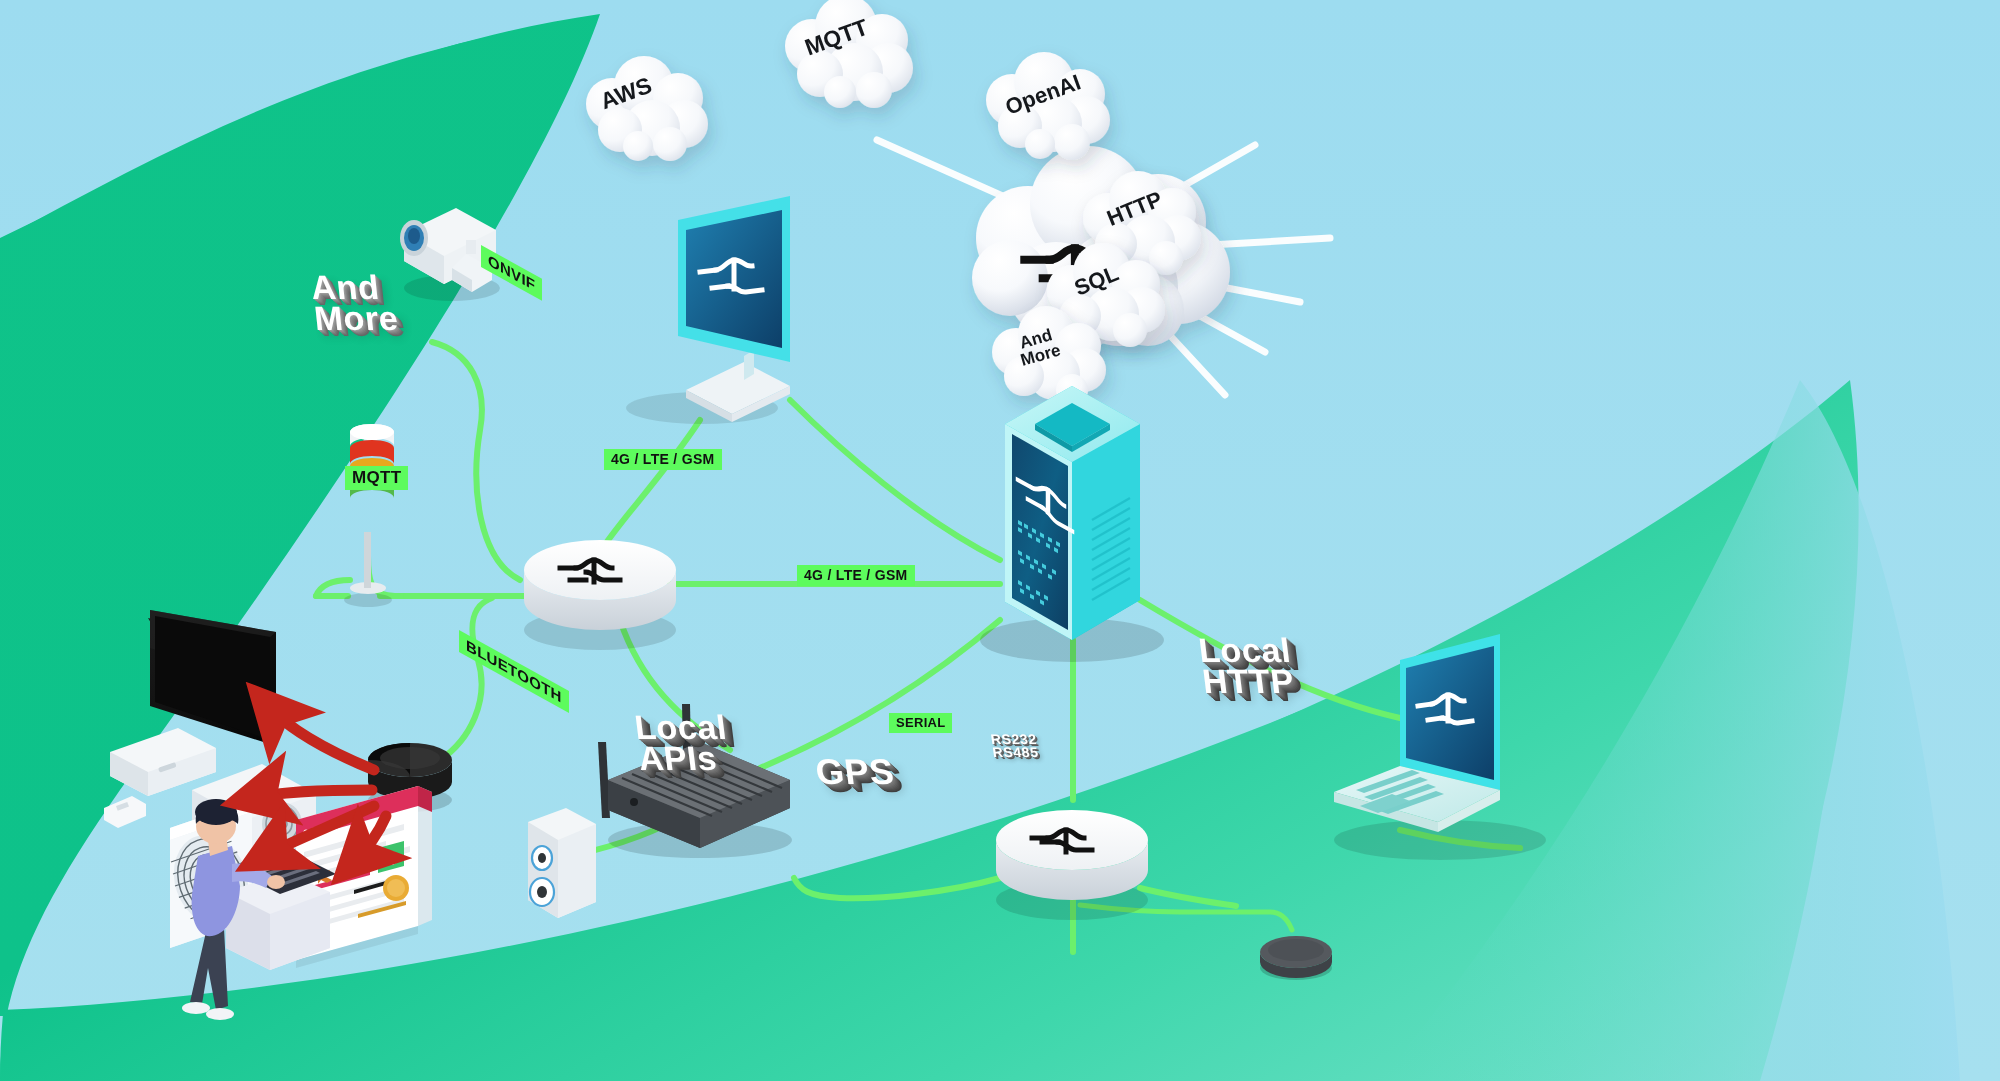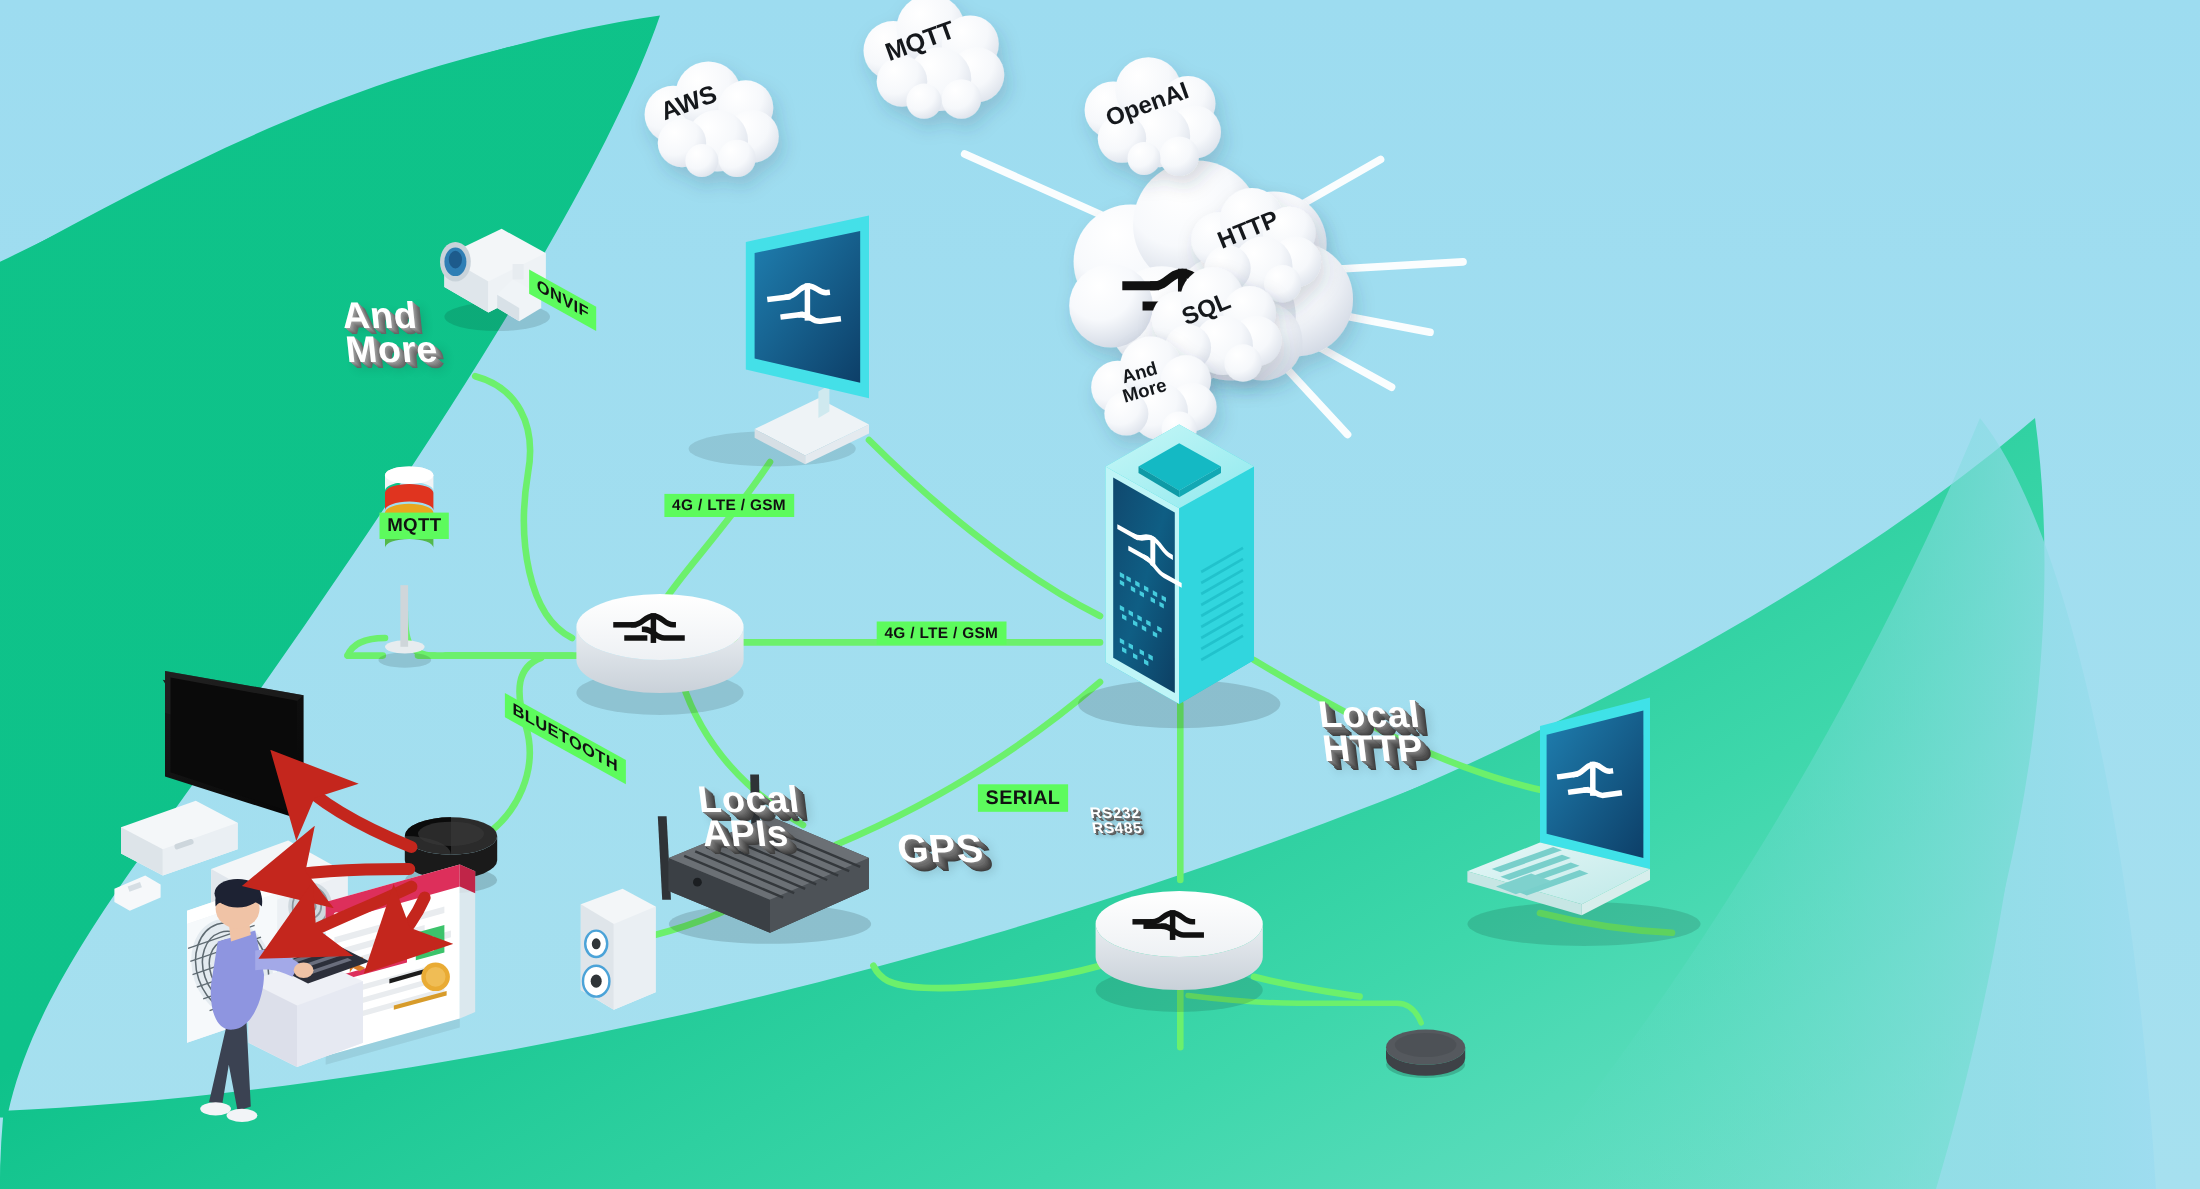--- a/index.html
+++ b/index.html
@@ -676,21 +676,21 @@
       <path d="M386,816 C378,834 366,850 354,862"></path>
     </g>
   </svg>
 
   <div class="layer">
     <div class="chip" style="left:481px; top:245px; font-size:15px; transform:skewY(29deg);">ONVIF</div>
     <div class="chip" style="left:345px; top:466px; font-size:17px;">MQTT</div>
     <div class="chip" style="left:604px; top:449px; font-size:14px;">4G / LTE / GSM</div>
     <div class="chip" style="left:797px; top:565px; font-size:14px;">4G / LTE / GSM</div>
     <div class="chip" style="left:459px; top:630px; font-size:15px; transform:skewY(29deg);">BLUETOOTH</div>
-    <div class="chip" style="left:889px; top:713px; font-size:18px;">SERIAL</div>
+    <div class="chip" style="left:889px; top:713px; font-size:13px;">SERIAL</div>
   </div>
 
   <div class="layer">
     <div class="iso3d lite" style="left:313px; top:272px; font-size:34px; transform:rotate(-6deg) skewY(6deg);">And
 More</div>
     <div class="iso3d" style="left:637px; top:712px; font-size:34px; transform:rotate(-7deg) skewY(7deg);">Local
 APIs</div>
     <div class="iso3d" style="left:816px; top:755px; font-size:36px; transform:rotate(-7deg) skewY(7deg);">GPS</div>
     <div class="iso3d" style="left:1201px; top:635px; font-size:34px; transform:rotate(-7deg) skewY(7deg);">Local
 HTTP</div>

